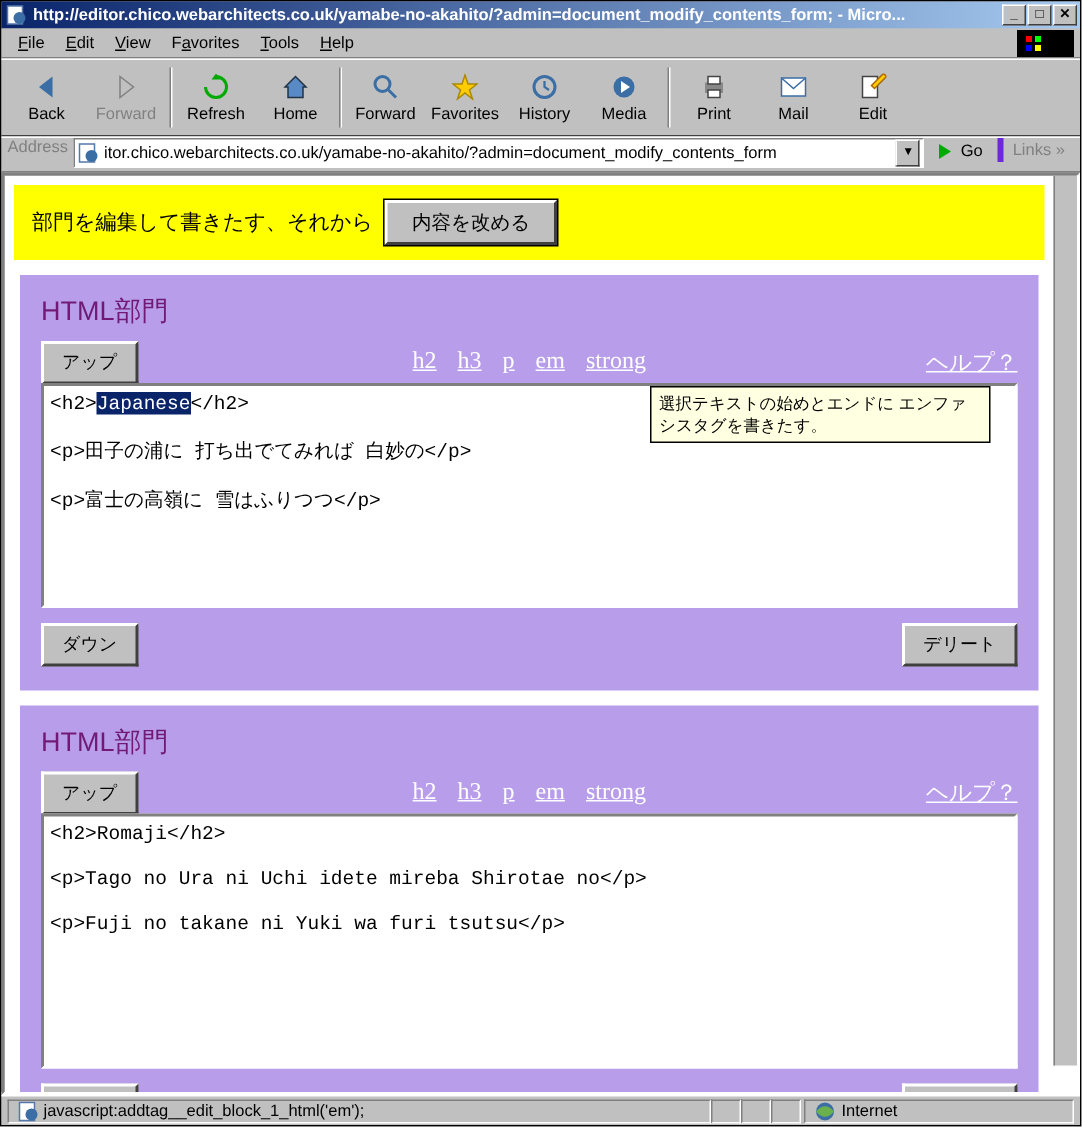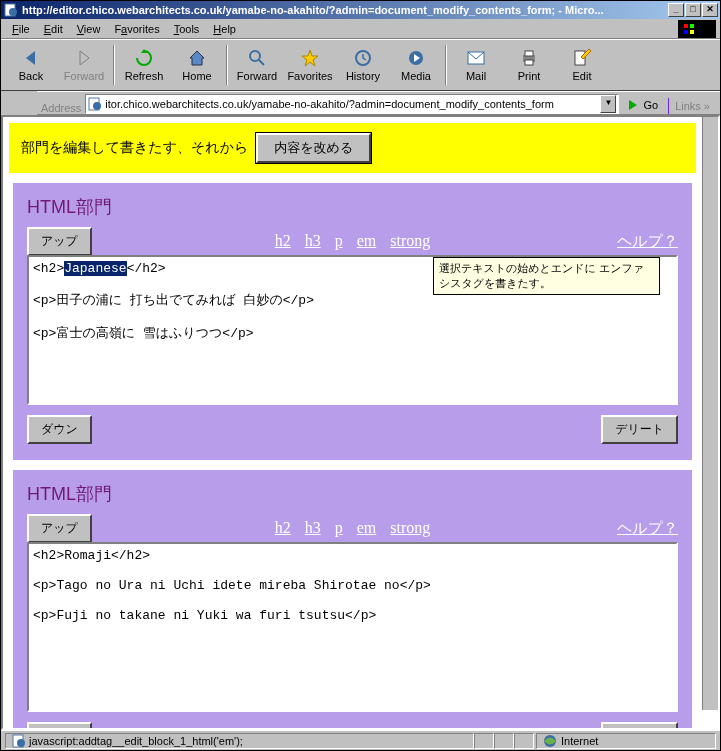--- a/index.html
+++ b/index.html
@@ -12,27 +12,27 @@
 .tb-btn { width: 16px; height: 14px; background: #c0c0c0; border: 1px solid; border-color: #fff #404040 #404040 #fff; font-size: 9px; text-align: center; line-height: 10px; color:#000; font-weight:bold; cursor:pointer;}
 .menubar { height: 20px; background: #c0c0c0; display: flex; align-items: center; padding: 0 4px; border-bottom: 1px solid #808080; }
 .menubar-item { padding: 2px 7px; cursor: pointer; }
 .menubar-item u { text-decoration: underline; }
 .menubar-logo { margin-left: auto; width: 38px; height: 18px; background:#000; display:flex; align-items:center; justify-content:center; }
 .toolbar { height: 52px; background: #c0c0c0; border-top: 1px solid #fff; border-bottom: 1px solid #404040; display: flex; align-items: center; padding: 2px 4px; gap: 1px; }
 .tool-btn { width: 52px; height: 48px; display: flex; flex-direction: column; align-items: center; justify-content: center; gap: 2px; cursor: pointer; font-size: 11px; color: #000; }
 .tool-btn.disabled { color: #808080; }
 .tool-icon { width: 20px; height: 20px; display:flex; align-items:center; justify-content:center; font-size:16px; }
 .tool-sep { width: 1px; height: 40px; border-left: 1px solid #808080; border-right: 1px solid #fff; margin: 0 2px; }
-.addrbar { height: 24px; background: #c0c0c0; border-top: 1px solid #fff; border-bottom: 1px solid #808080; display: flex; align-items: flex-end; padding: 0 4px; gap: 4px; margin-left: 36px; }
+.addrbar { height: 24px; background: #c0c0c0; border-top: 1px solid #fff; border-bottom: 1px solid #808080; display: flex; align-items: flex-start; padding: 0 4px; gap: 4px; }
 .addrbar-label { font-size: 11px; color:#808080;}
 .addr-input { flex: 1; height: 20px; background: white; border: 1px solid; border-color: #808080 #fff #fff #808080; display: flex; align-items: center; padding: 0 2px; font-size: 11px; }
 .addr-input input { flex:1; border:none; outline:none; font-size:11px; font-family:inherit;}
 .addr-drop { width: 16px; height: 18px; background:#c0c0c0; border:1px solid; border-color:#fff #404040 #404040 #fff; text-align:center; line-height:14px; font-size:8px; cursor:pointer;}
 .go-btn { padding: 2px 4px; cursor: pointer; display:flex; align-items:center; gap:2px;}
-.links-lbl { padding: 2px 6px; border-left:1px solid #6d28d9; margin-left:2px; color:#808080;}
+.links-lbl { padding: 2px 6px; border-left:4px solid #6d28d9; margin-left:2px; color:#808080;}
 .content { flex: 1; background: white; overflow: auto; position:relative; border:2px solid; border-color:#808080 #fff #fff #808080;}
 .content-inner { padding:0; }
 .yellow-bar { background: #ffff00; padding: 10px 12px; display: flex; align-items: center; gap: 8px; font-size: 14px; margin:6px;}
 .yellow-text { color: #000; }
 .yellow-btn { padding: 4px 16px; background: #c0c0c0; border: 2px solid; border-color: #fff #404040 #404040 #fff; cursor: pointer; font-size:13px; outline:1px solid #000;}
 .purple-block { background: #b89dea; margin: 10px; padding: 12px 14px 16px 14px; }
 .block-title { font-size: 18px; color: #701a75; font-weight: normal; margin-bottom: 8px; font-family: "MS PGothic", sans-serif;}
 .up-btn, .down-btn, .del-btn { padding: 4px 12px; background: #c0c0c0; border: 2px solid; border-color: #fff #404040 #404040 #fff; cursor: pointer; font-size:12px; font-family:"MS PGothic",sans-serif;}
 .tag-links { margin-left: auto; margin-right: auto; display:flex; gap:14px; position:absolute; left:50%; transform:translateX(-50%);}
 .tag-link { color: white; font-size: 16px; text-decoration: underline; cursor: pointer; font-family:serif;}
@@ -155,36 +155,36 @@
           <svg width="18" height="18">
             <circle cx="9" cy="9" r="7" fill="#3a6ea5"></circle>
             <path d="M7 5 L13 9 L7 13 Z" fill="#fff"></path>
           </svg>
         </span>
       <span>Media</span>
     </div>
     <div class="tool-sep"></div>
     <div class="tool-btn">
       <span class="tool-icon">
+          <svg width="18" height="18">
+            <rect x="3" y="6" width="12" height="7" fill="#888"></rect>
+            <rect x="5" y="2" width="8" height="5" fill="#fff" stroke="#444"></rect>
+            <rect x="5" y="11" width="8" height="5" fill="#fff" stroke="#444"></rect>
+          </svg>
+        </span>
+      <span>Print</span>
+    </div>
+    <div class="tool-btn">
+      <span class="tool-icon">
           <svg width="18" height="14">
             <rect x="1" y="1" width="16" height="12" fill="#fff" stroke="#3a6ea5"></rect>
             <path d="M1 1 L9 8 L17 1" fill="none" stroke="#3a6ea5"></path>
           </svg>
         </span>
       <span>Mail</span>
-    </div>
-    <div class="tool-btn">
-      <span class="tool-icon">
-          <svg width="18" height="18">
-            <rect x="3" y="6" width="12" height="7" fill="#888"></rect>
-            <rect x="5" y="2" width="8" height="5" fill="#fff" stroke="#444"></rect>
-            <rect x="5" y="11" width="8" height="5" fill="#fff" stroke="#444"></rect>
-          </svg>
-        </span>
-      <span>Print</span>
     </div>
     <div class="tool-btn">
       <span class="tool-icon">
           <svg width="18" height="18">
             <rect x="2" y="2" width="10" height="14" fill="#fff" stroke="#444"></rect>
             <path d="M8 8 L16 0 L18 2 L10 10 Z" fill="#fc0" stroke="#a60"></path>
           </svg>
         </span>
       <span>Edit</span>
     </div>

